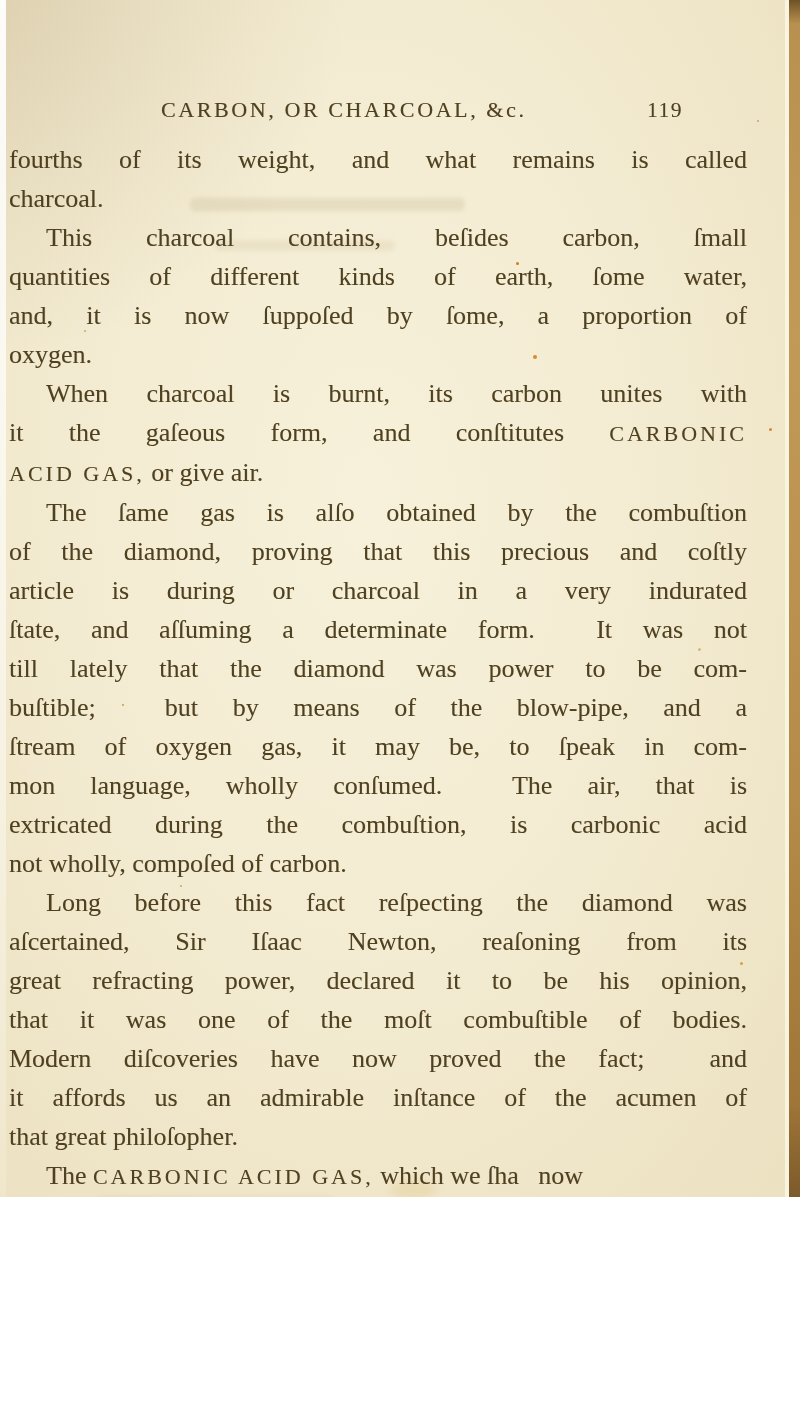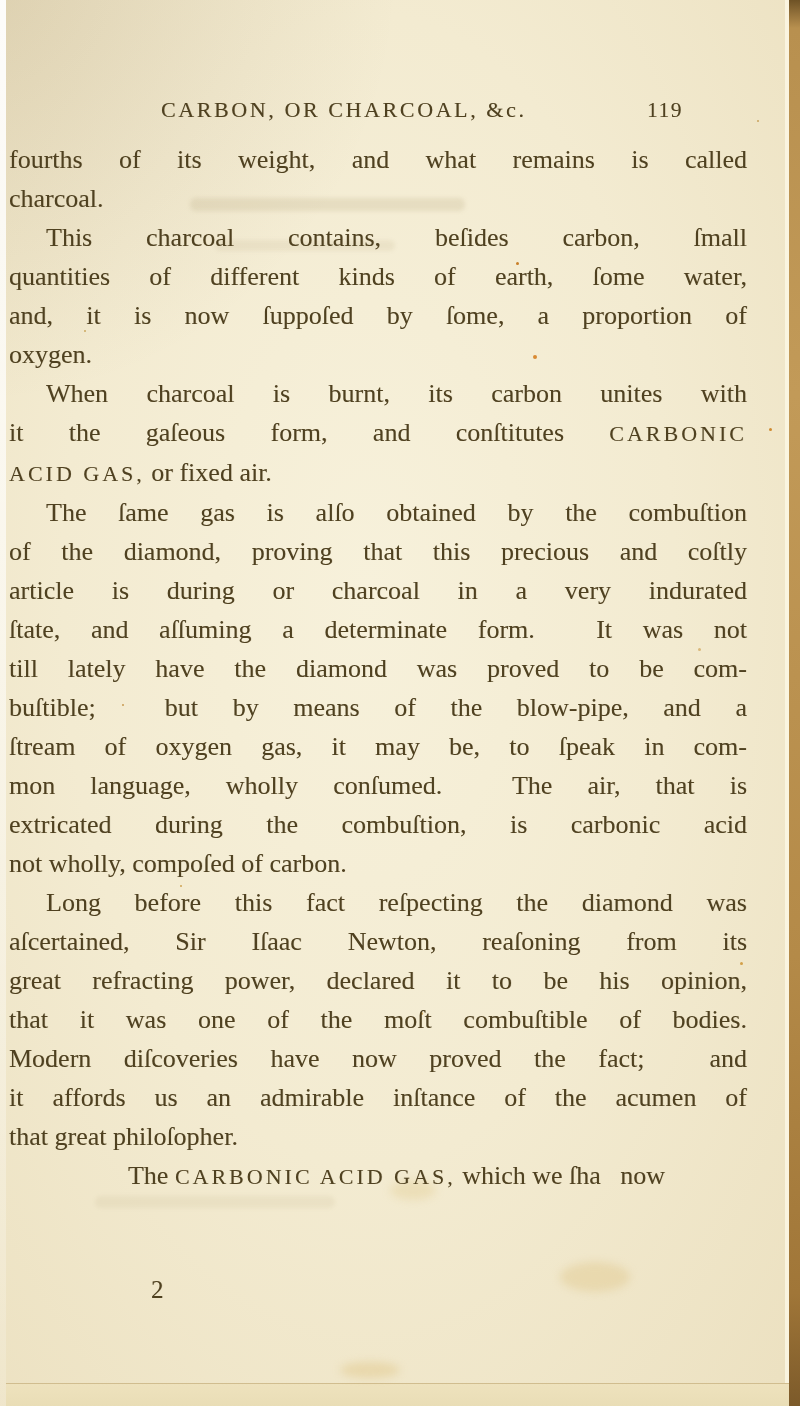--- a/index.html
+++ b/index.html
@@ -1,21 +1,21 @@
 <!DOCTYPE html>
 <html><head>
 <meta charset="utf-8">
 <style>
   html, body { margin: 0; padding: 0; }
   body { width: 800px; }
 
   .page {
     position: relative;
     width: 800px;
-    height: 1406px;
+    height: 1197px;
     overflow: hidden;
     background:
       radial-gradient(circle at -4% -2%, rgba(125,98,52,0.16) 0%, rgba(125,98,52,0) 26%),
       radial-gradient(ellipse at 46% 42%, #f7f1db 0%, #f3ebd1 50%, #ece1c1 96%);
     font-family: "Liberation Serif", "DejaVu Serif", serif;
     color: #4f4120;
   }
 
   
   .header {
@@ -38,21 +38,21 @@
   
   .textblock {
     position: absolute;
     left: 9px; top: 140px; width: 738px;
     font-size: 26px;
     line-height: 39px;
     text-shadow: 0.4px 0.4px 0 rgba(80,64,30,0.22);
   }
   .line { min-height: 39px; text-align: left; }
   .line.j { text-align: justify; text-align-last: justify; }
-  .line.ind { text-indent: 37px; text-align: center; }
+  .line.ind { text-indent: 37px; }
   .sc { font-size: 22px; letter-spacing: 3px; }
 
   
   .sig {
     position: absolute; left: 151px; top: 1276px;
     font-size: 25px;
     text-shadow: 0.4px 0.4px 0 rgba(80,64,30,0.25);
   }
 
   
@@ -118,26 +118,26 @@
 
   <div class="textblock">
     <div class="line j"><span>fourths of its weight, and what remains is called</span></div>
     <div class="line"><span>charcoal.</span></div>
     <div class="line j ind"><span>This charcoal contains, beſides carbon, ſmall</span></div>
     <div class="line j"><span>quantities of different kinds of earth, ſome water,</span></div>
     <div class="line j"><span>and, it is now ſuppoſed by ſome, a proportion of</span></div>
     <div class="line"><span>oxygen.</span></div>
     <div class="line j ind"><span>When charcoal is burnt, its carbon unites with</span></div>
     <div class="line j"><span>it the gaſeous form, and conſtitutes </span><span class="sc">CARBONIC</span></div>
-    <div class="line"><span class="sc">ACID GAS,</span><span> or fixed air.</span></div>
+    <div class="line"><span class="sc">ACID GAS,</span><span> or give air.</span></div>
     <div class="line j ind"><span>The ſame gas is alſo obtained by the combuſtion</span></div>
     <div class="line j"><span>of the diamond, proving that this precious and coſtly</span></div>
     <div class="line j"><span>article is during or charcoal in a very indurated</span></div>
     <div class="line j"><span>ſtate, and aſſuming a determinate form.&nbsp; It was not</span></div>
-    <div class="line j"><span>till lately have the diamond was proved to be com-</span></div>
+    <div class="line j"><span>till lately that the diamond was power to be com-</span></div>
     <div class="line j"><span>buſtible;&nbsp; but by means of the blow-pipe, and a</span></div>
     <div class="line j"><span>ſtream of oxygen gas, it may be, to ſpeak in com-</span></div>
     <div class="line j"><span>mon language, wholly conſumed.&nbsp; The air, that is</span></div>
     <div class="line j"><span>extricated during the combuſtion, is carbonic acid</span></div>
     <div class="line"><span>not wholly, compoſed of carbon.</span></div>
     <div class="line j ind"><span>Long before this fact reſpecting the diamond was</span></div>
     <div class="line j"><span>aſcertained, Sir Iſaac Newton, reaſoning from its</span></div>
     <div class="line j"><span>great refracting power, declared it to be his opinion,</span></div>
     <div class="line j"><span>that it was one of the moſt combuſtible of bodies.</span></div>
     <div class="line j"><span>Modern diſcoveries have now proved the fact;&nbsp; and</span></div>

